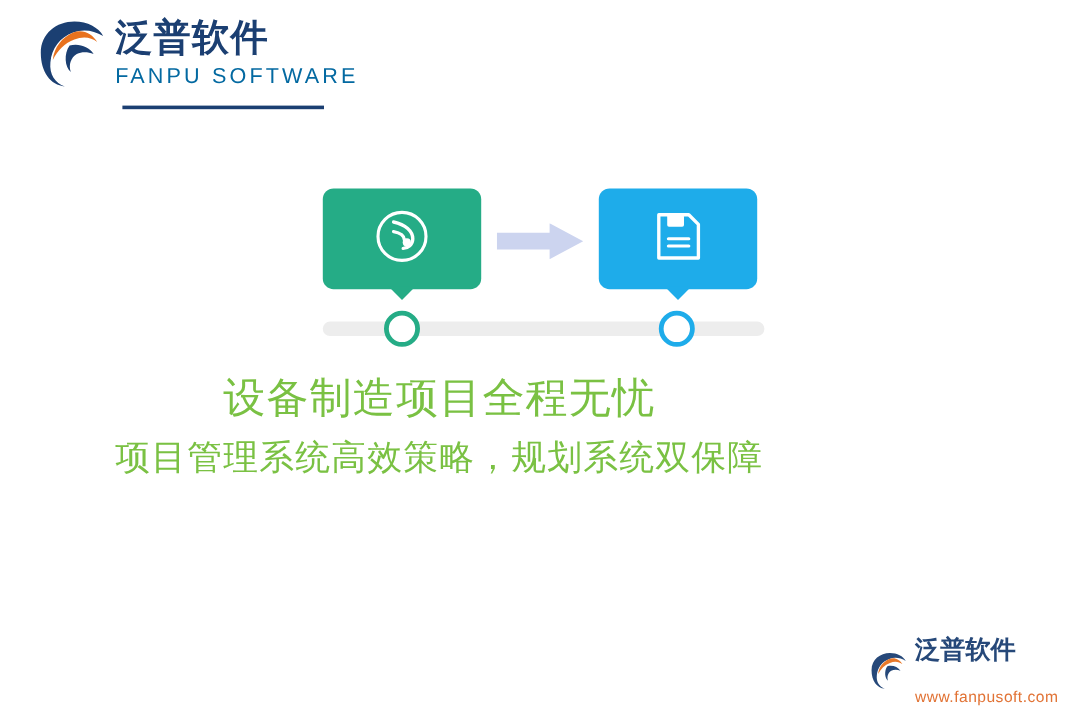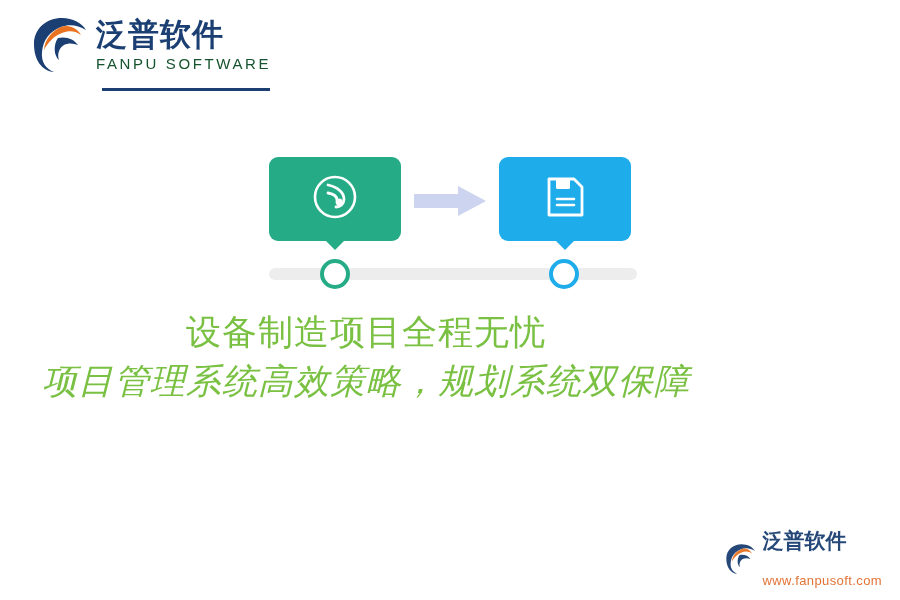--- a/index.html
+++ b/index.html
@@ -37,22 +37,22 @@
   }
   .logo-cn {
     font-size: 31px;
     font-weight: bold;
     color: #1b3f72;
     letter-spacing: 1px;
     line-height: 1.05;
     font-family: "DejaVu Sans", sans-serif;
   }
   .logo-en {
-    font-size: 15px;
-    color: #14532d;
+    font-size: 18px;
+    color: #0369a1;
     letter-spacing: 2.6px;
     margin-top: 4px;
     font-family: "Liberation Sans", sans-serif;
   }
   .logo-underline {
     position: absolute;
     left: 74px;
     top: 74px;
     width: 168px;
     height: 3px;
@@ -129,24 +129,23 @@
     text-align: center;
     color: #7ac143;
     font-family: "DejaVu Sans", sans-serif;
   }
   .headline .line1 {
     font-size: 35px;
     line-height: 48px;
     letter-spacing: 1px;
   }
   .headline .line2 {
-    font-size: 35px;
+    font-size: 29px;
     line-height: 50px;
     letter-spacing: 1px;
-    font-style: italic;
   }
 
   
   .watermark {
     position: absolute;
     right: 18px;
     bottom: 12px;
     display: flex;
     align-items: flex-end;
     opacity: 0.95;

